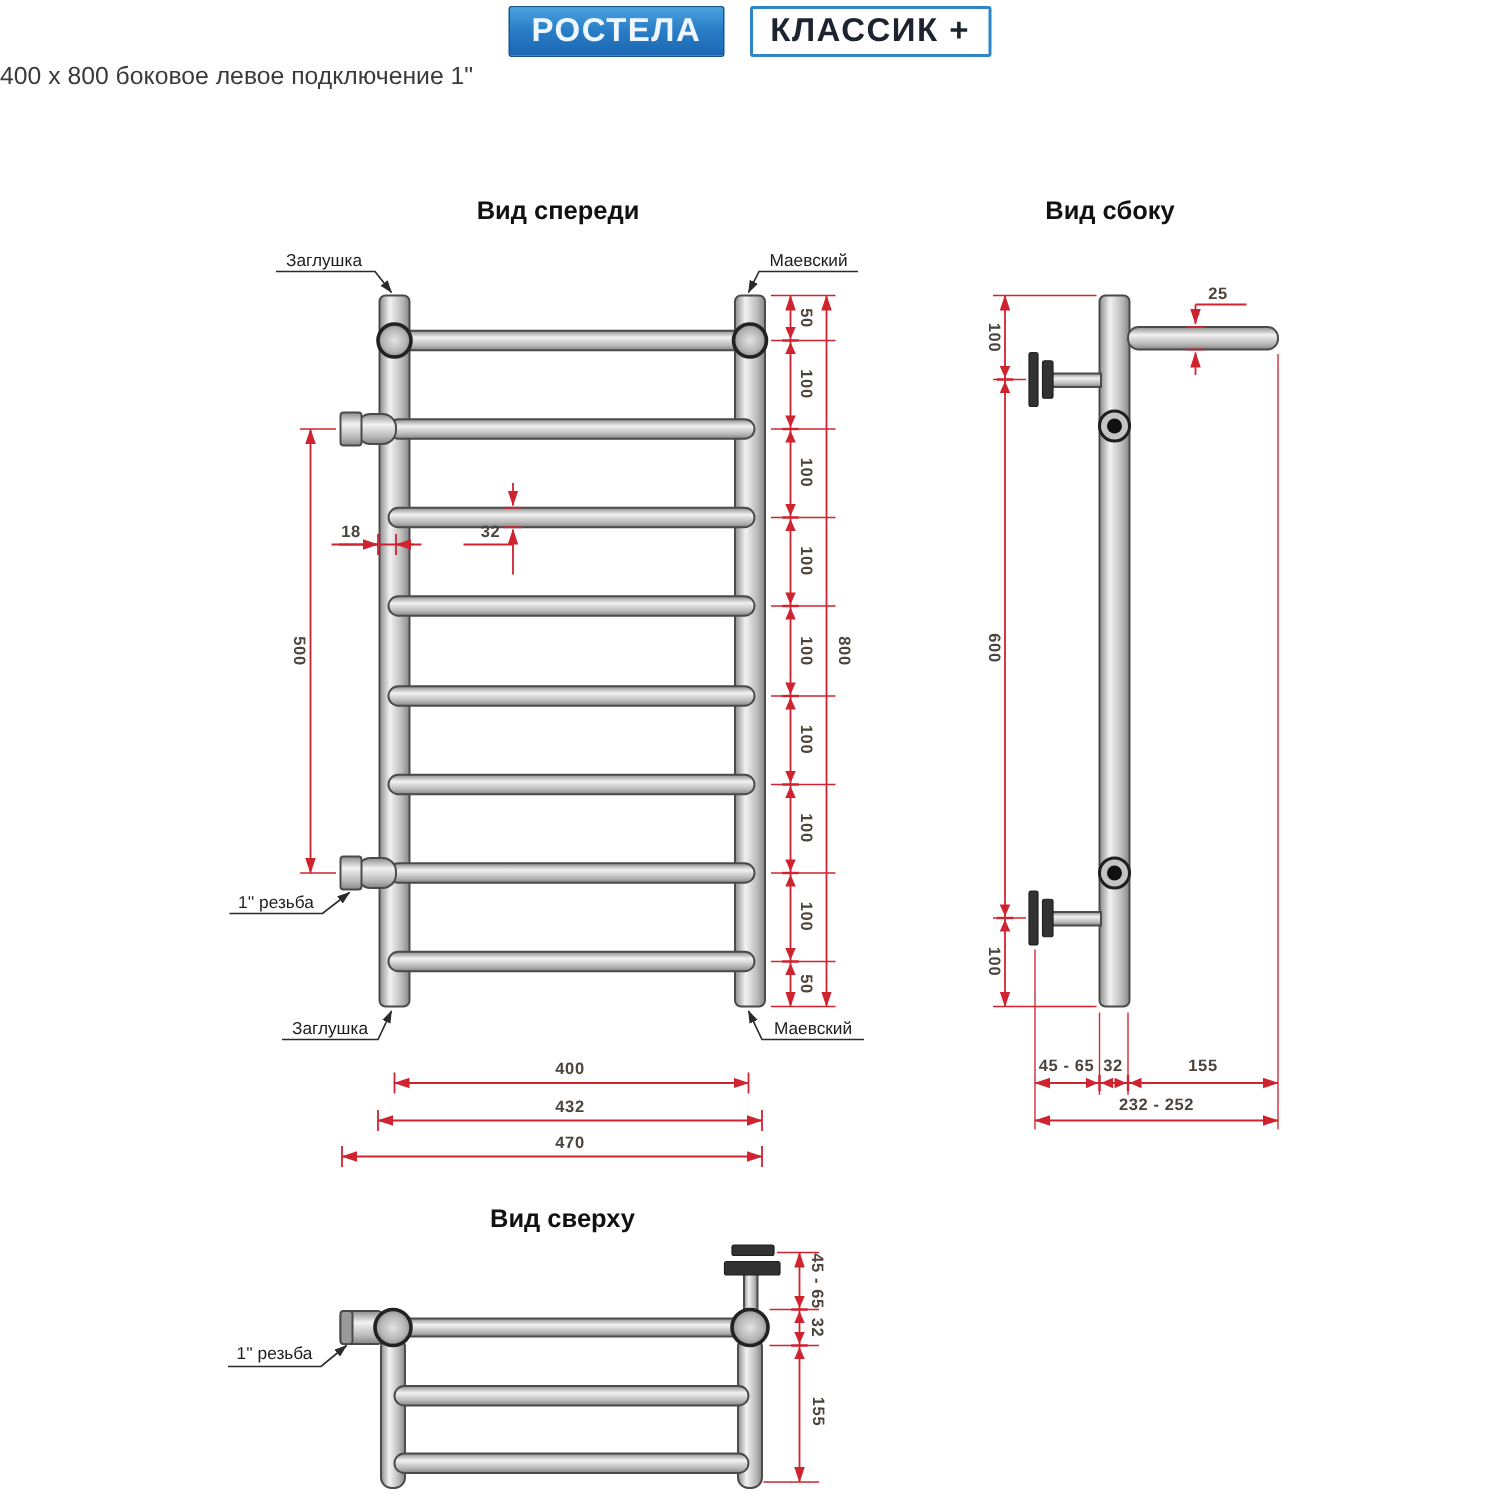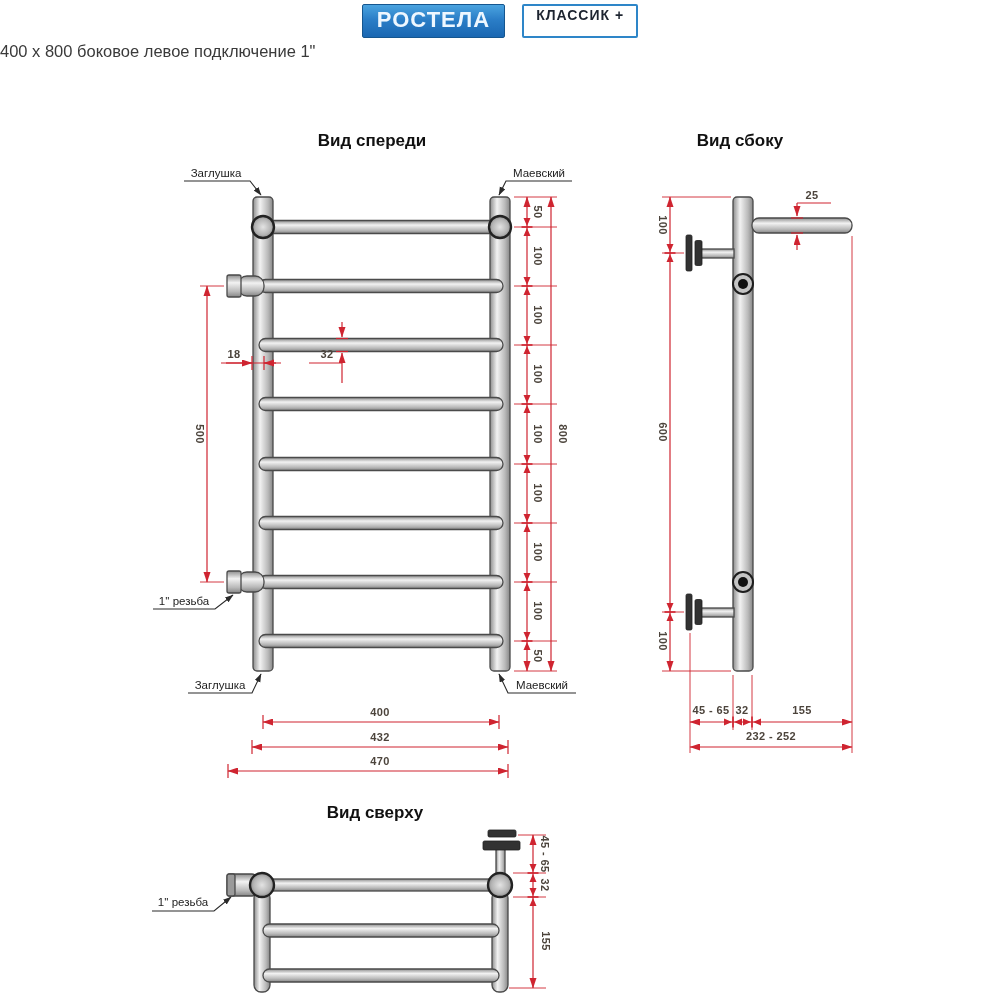--- a/index.html
+++ b/index.html
@@ -1,19 +1,19 @@
 <!DOCTYPE html>
 <html><head>
 <meta charset="utf-8">
 <style>
   html,body{margin:0;padding:0;background:#fff;width:1000px;height:1000px;overflow:hidden}
   body{font-family:"Liberation Sans",sans-serif;position:relative}
   .hdr{position:absolute;top:4px;left:0;width:1000px;display:flex;justify-content:center;align-items:stretch;gap:17px}
   .brand{background:linear-gradient(180deg,#4aa3df 0%,#2b7ec7 45%,#1a67b2 100%);border:1px solid #15568f;border-radius:2px;color:#eef7ff;font-size:22px;font-weight:bold;padding:2px 14px 4px;letter-spacing:1px}
-  .model{background:#fff;border:2px solid #2e86c8;border-radius:2px;color:#1d2430;font-size:14px;font-weight:600;padding:1px 12px 3px;letter-spacing:1px}
+  .model{background:#fff;border:2px solid #2e86c8;border-radius:2px;color:#1d2430;font-size:22px;font-weight:600;padding:1px 12px 3px;letter-spacing:1px}
   .subtitle{position:absolute;top:42px;left:0;width:1000px;text-align:left;font-size:16.5px;color:#3a3a3a}
   svg{position:absolute;top:0;left:0}
   text{font-family:"Liberation Sans",sans-serif}
   .vt{font-size:17px;font-weight:bold;fill:#111}
   .lb{font-size:11.5px;fill:#1c1c1c}
   .dm{font-size:11px;font-weight:700;fill:#4c443c;letter-spacing:.4px}
   .tube{stroke:#4a4a4a;stroke-width:1.3}
   .dimln{stroke:#cf2430;stroke-width:1.2;fill:none}
   .extln{stroke:#cf2430;stroke-width:0.9;fill:none}
   .lead{stroke:#2a2a2a;stroke-width:1.1;fill:none}

